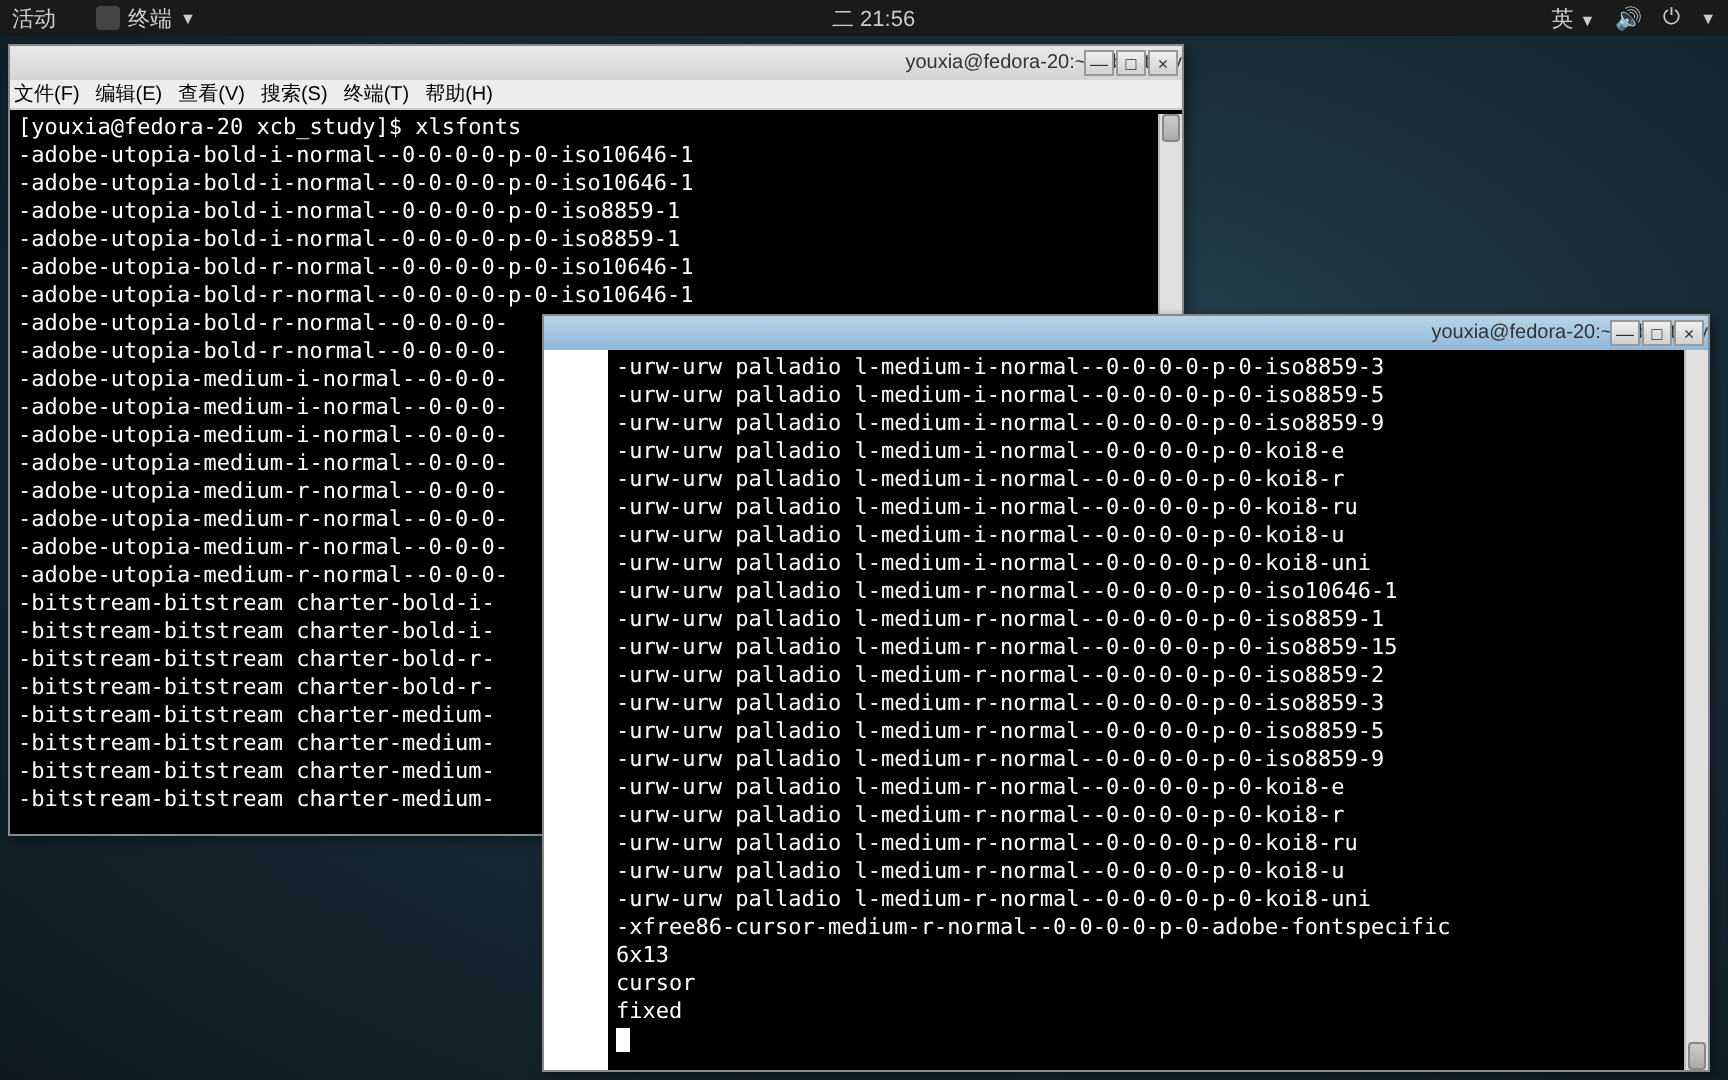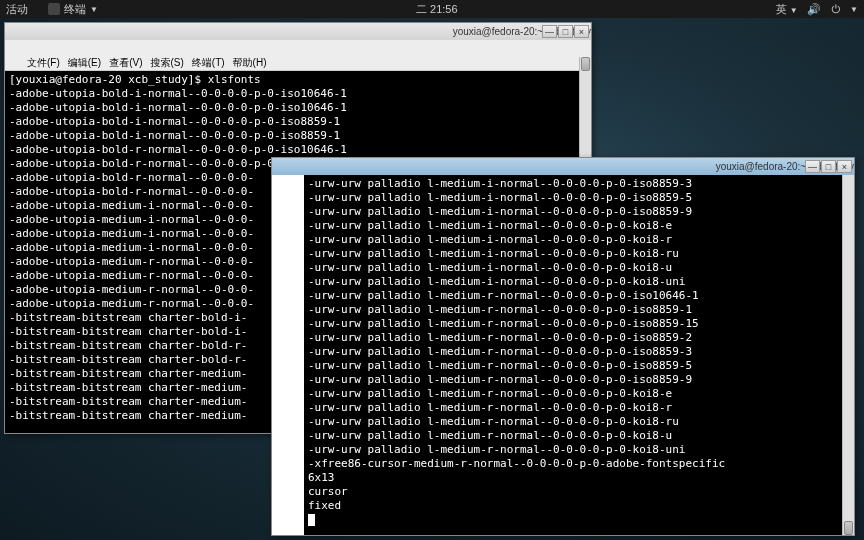--- a/index.html
+++ b/index.html
@@ -49,25 +49,25 @@
   width: 15px; height: 13px;
   border: 1px solid #999;
   background: linear-gradient(#f0f0f0,#d0d0d0);
   margin-left: 1px;
   font-size: 9px;
   display: flex; align-items: center; justify-content: center;
   cursor: pointer;
 }
 .menubar {
   background: #ededed;
-  height: 31px;
+  height: 15px;
   display: flex;
   align-items: flex-end;
   font-size: 10px;
-  padding: 0 20px;
+  padding: 0 0;
   gap: 4px;
   border-bottom: 1px solid #ccc;
 }
 .menu-item { padding: 0 2px; cursor: pointer; }
 .terminal-body {
   background: #000;
   color: #fff;
   font-family: "DejaVu Sans Mono", monospace;
   font-size: 11px;
   line-height: 14px;

